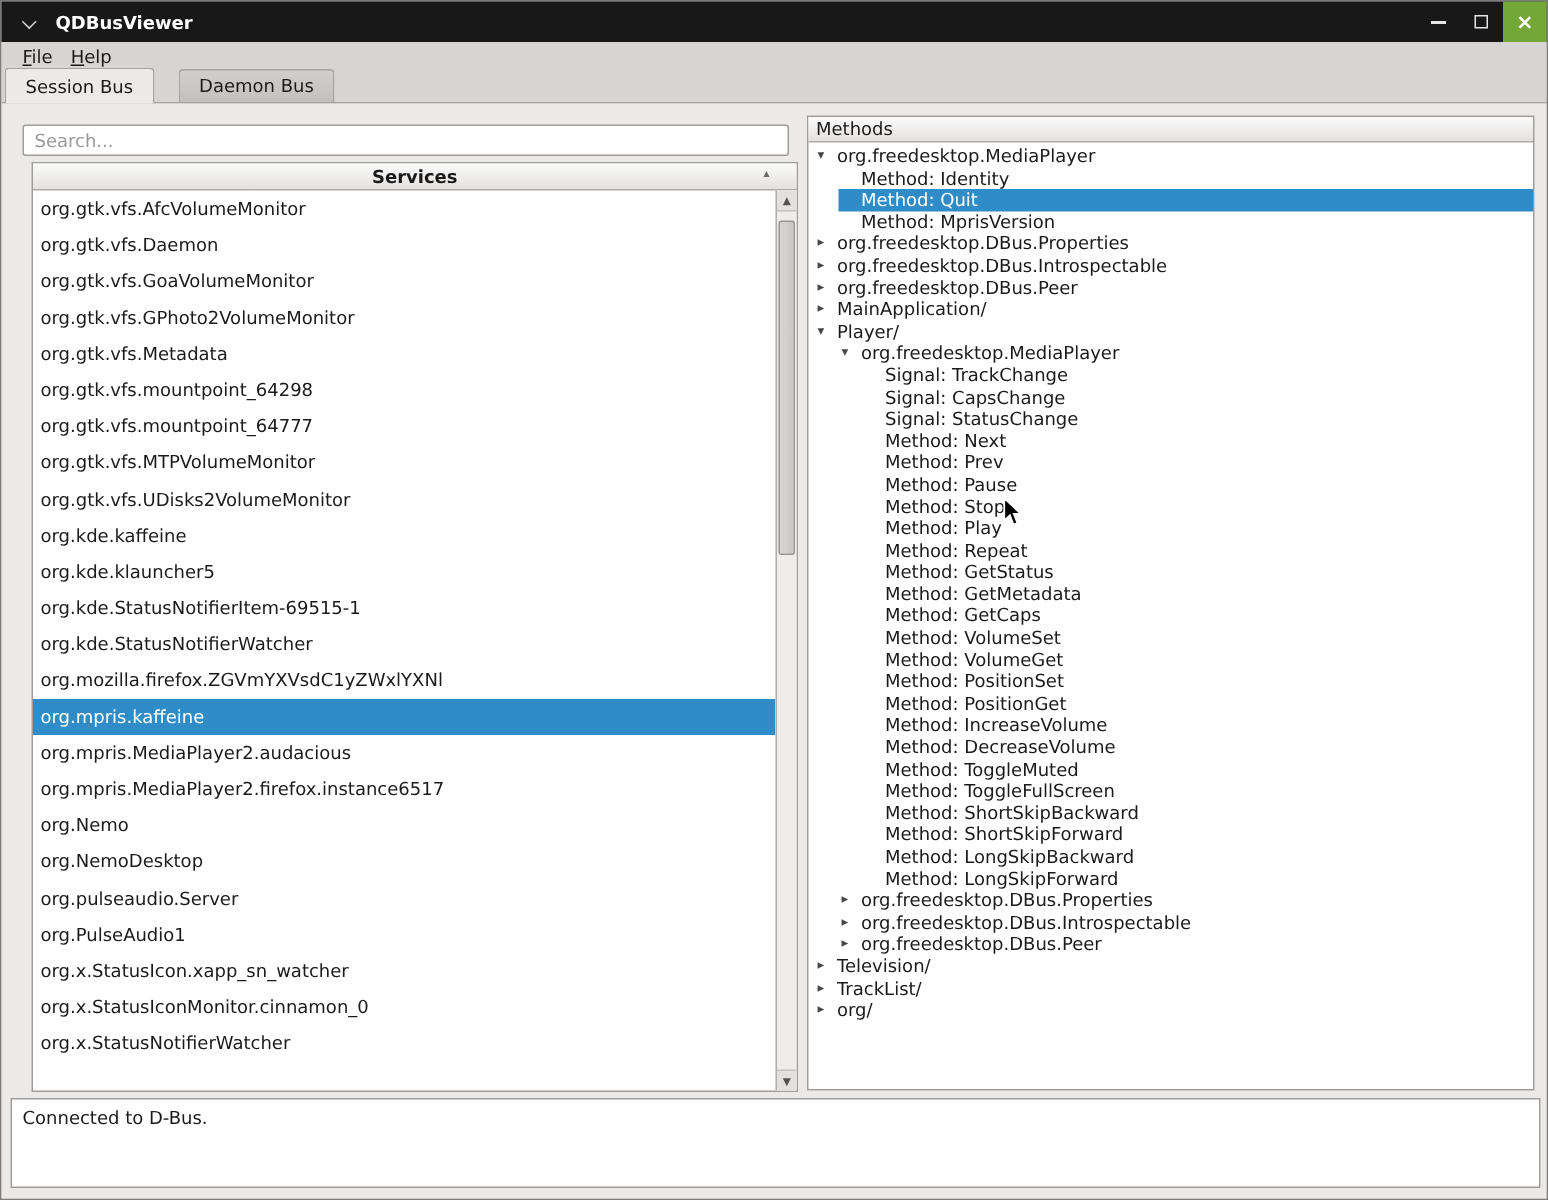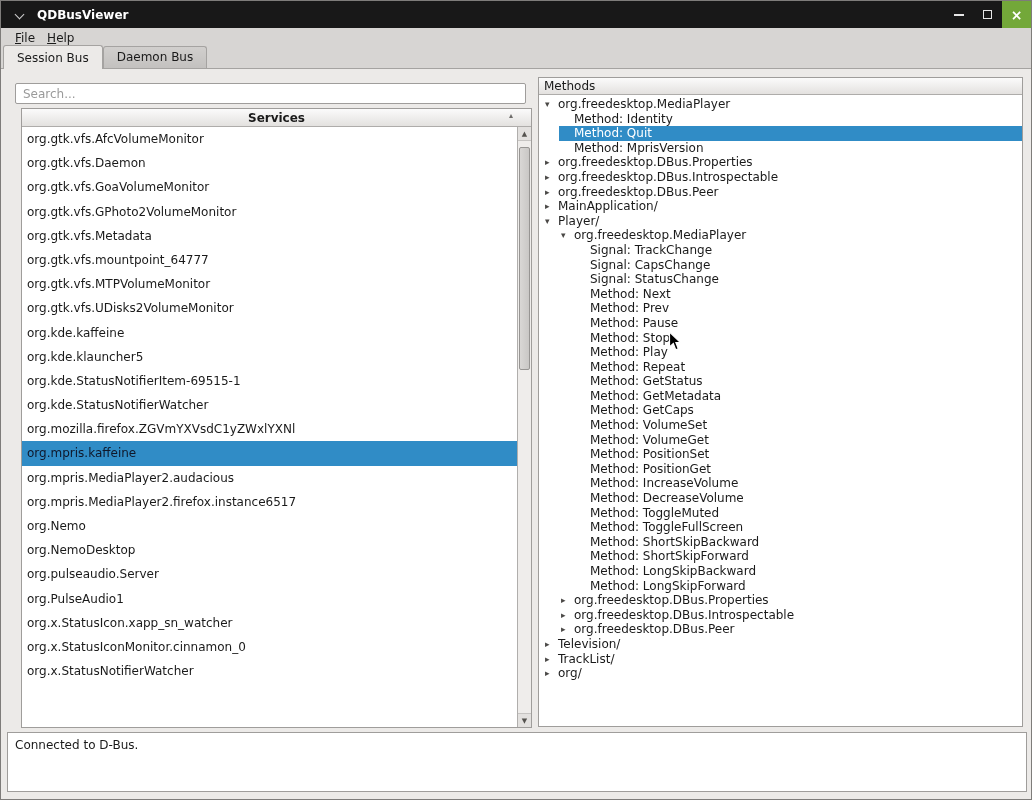--- a/index.html
+++ b/index.html
@@ -17,38 +17,38 @@
   .tb-btn { width:29px; height:100%; display:flex; align-items:center; justify-content:center; }
   .glyph-min { width:10px; height:2px; background:#e6e6e6; display:block; }
   .glyph-max { width:9px; height:9px; border:1.5px solid #e6e6e6; display:block; }
   .tb-btn.close { background:#73a839; color:#ffffff; font-size:14px; font-weight:bold; }
 
   
   .menubar { position:absolute; top:27px; left:0; right:0; height:19px; display:flex; align-items:center; padding-left:8px; background:#d7d5d3; }
   .menu-item { padding:1px 6px; cursor:default; }
 
   
-  .tabbar { position:absolute; top:46px; left:0; right:0; height:22px; display:flex; align-items:flex-end; padding-left:2px; border-bottom:1px solid #a5a3a1; background:#d7d5d3; }
+  .tabbar { position:absolute; top:46px; left:0; right:0; height:22px; display:flex; align-items:flex-end; padding-left:2px; border-bottom:1px solid #a5a3a1; background:#d7d5d3;gap:16px; }
   .tab { padding:3px 13px 4px 13px; border:1px solid #a5a3a1; border-bottom:none; border-radius:3px 3px 0 0; background:linear-gradient(#d1cfcd,#c3c1bf); position:relative; }
   .tab.active { background:#eceae8; padding-top:5px; margin-bottom:-1px; z-index:2; }
 
   
   .pane { position:absolute; top:68px; left:0; right:0; bottom:0; background:#eceae8; }
 
   
   .search { position:absolute; left:14px; top:14px; width:511px; height:21px; border:1px solid #9f9d9b; border-radius:2px; background:#fff; padding:0 7px; font:12px "DejaVu Sans","Liberation Sans",sans-serif; color:#2a2a2a; outline:none; }
   .search::placeholder { color:#9a9a9a; }
 
   
   .table { position:absolute; left:20px; top:39px; width:511px; height:620px; border:1px solid #9f9d9b; background:#fff; }
   .table-header { height:18px; background:linear-gradient(#fbfbfb,#e3e1df); border-bottom:1px solid #aeacaa; display:flex; align-items:center; justify-content:center; font-weight:bold; position:relative; }
   .sort-indicator { position:absolute; right:18px; top:2px; font-size:8px; color:#6e6c6a; font-weight:normal; }
   .table-body { position:absolute; top:18px; left:0; right:14px; bottom:0; overflow:hidden; }
   .svc-row { height:24.2px; line-height:24.2px; padding-left:5px; white-space:nowrap; overflow:hidden; }
-  .svc-row.selected { background:#308cc6; color:#0f172a; }
+  .svc-row.selected { background:#308cc6; color:#ffffff; }
 
   
   .vscrollbar { position:absolute; top:18px; right:0; bottom:0; width:14px; border-left:1px solid #b0aeac; background:#efedeb; }
   .sb-btn { height:14px; display:flex; align-items:center; justify-content:center; font-size:7px; color:#55534f; background:#e3e1df; }
   .sb-btn.up { border-bottom:1px solid #c6c4c2; }
   .sb-btn.down { position:absolute; bottom:0; left:0; right:0; border-top:1px solid #c6c4c2; }
   .sb-track { position:absolute; top:14px; bottom:14px; left:0; right:0; }
   .sb-thumb { position:absolute; top:6px; left:1px; right:1px; height:39%; background:linear-gradient(90deg,#d9d7d5,#c9c7c5); border:1px solid #979593; border-radius:2px; }
 
   
@@ -108,20 +108,21 @@
       <div class="table-header">
         <span>Services</span>
         <span class="sort-indicator">▴</span>
       </div>
       <div class="table-body">
           <div class="svc-row">org.gtk.vfs.AfcVolumeMonitor</div>
           <div class="svc-row">org.gtk.vfs.Daemon</div>
           <div class="svc-row">org.gtk.vfs.GoaVolumeMonitor</div>
           <div class="svc-row">org.gtk.vfs.GPhoto2VolumeMonitor</div>
           <div class="svc-row">org.gtk.vfs.Metadata</div>
+          <div class="svc-row">org.gtk.vfs.mountpoint_64298</div>
           <div class="svc-row">org.gtk.vfs.mountpoint_64777</div>
           <div class="svc-row">org.gtk.vfs.MTPVolumeMonitor</div>
           <div class="svc-row">org.gtk.vfs.UDisks2VolumeMonitor</div>
           <div class="svc-row">org.kde.kaffeine</div>
           <div class="svc-row">org.kde.klauncher5</div>
           <div class="svc-row">org.kde.StatusNotifierItem-69515-1</div>
           <div class="svc-row">org.kde.StatusNotifierWatcher</div>
           <div class="svc-row">org.mozilla.firefox.ZGVmYXVsdC1yZWxlYXNl</div>
           <div class="svc-row selected">org.mpris.kaffeine</div>
           <div class="svc-row">org.mpris.MediaPlayer2.audacious</div>

